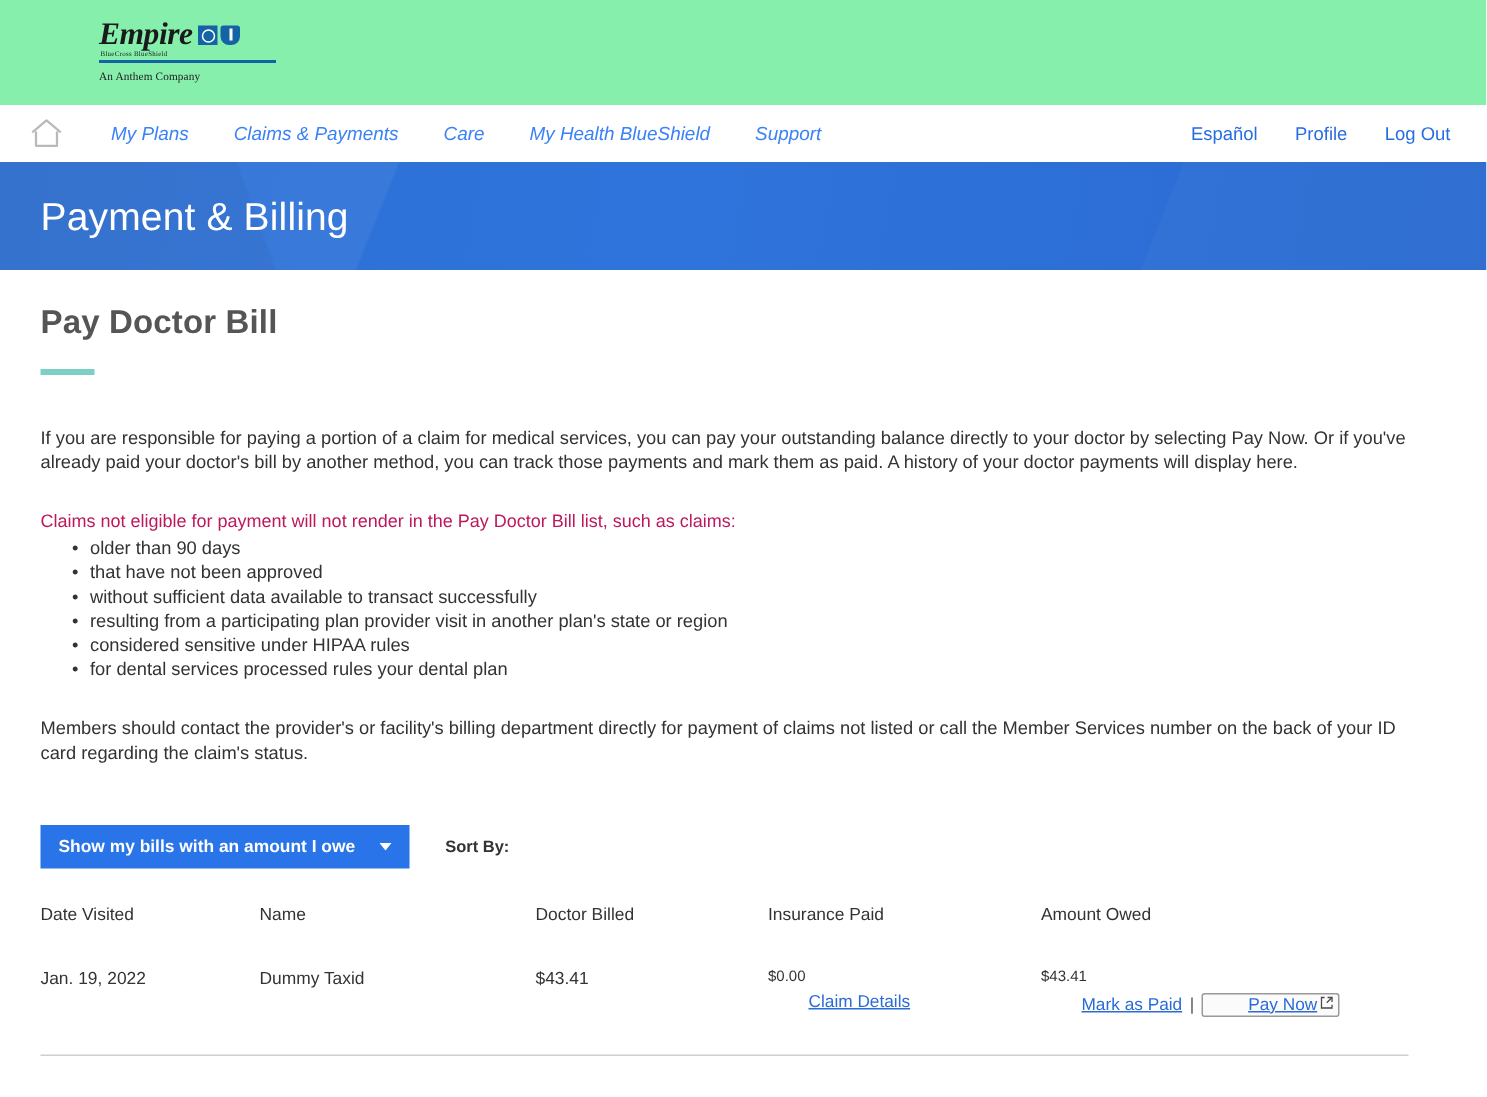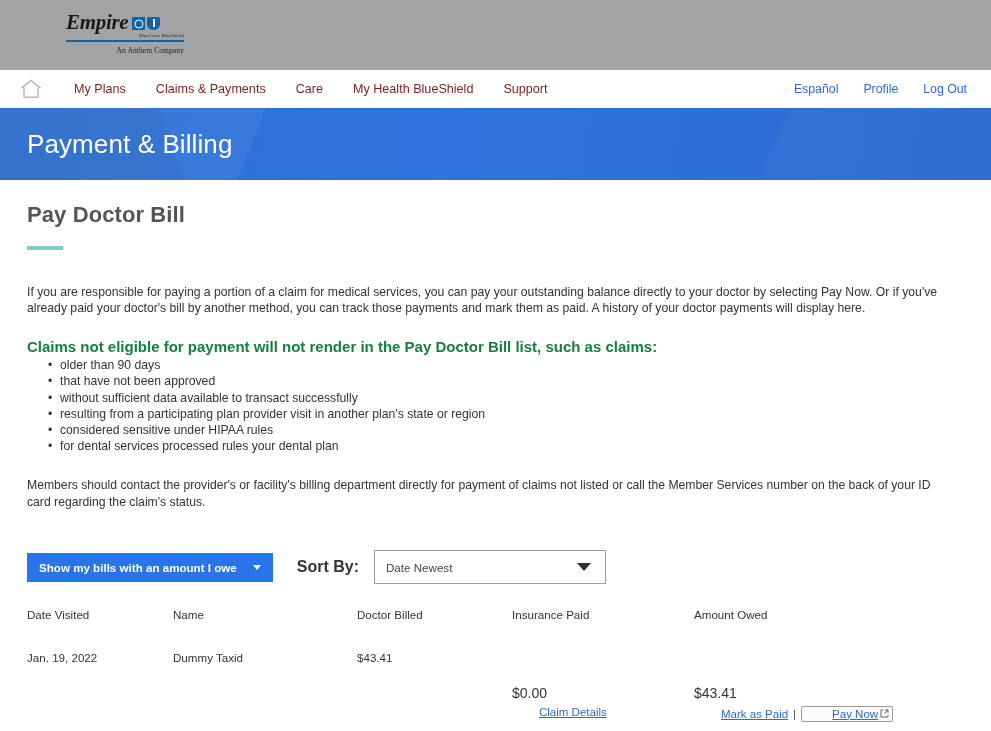--- a/index.html
+++ b/index.html
@@ -8,23 +8,22 @@
     height: 731px;
     background: #ffffff;
     font-family: "Liberation Sans", sans-serif;
     color: #333333;
     overflow: hidden;
   }
 
   
   .header {
     height: 70px;
-    background: #a3a3a3;
-    position: relative;
-    text-align: right;
+    background: #86efac;
+    position: relative;
   }
   .logo-wrap {
     position: absolute;
     left: 66px;
     top: 12px;
     width: 118px;
   }
   .logo-top {
     display: flex;
     align-items: flex-end;
@@ -93,24 +92,25 @@
     height: 38px;
     display: flex;
     align-items: center;
     padding: 0 24px 0 18px;
     position: relative;
   }
   .nav-left { display: flex; align-items: center; }
   .home-icon { width: 26px; height: 22px; display: block; }
   .nav-item {
     font-size: 12.6px;
-    color: #7f1d1d;
+    color: #3b82f6;
     margin-left: 30px;
     cursor: pointer;
     white-space: nowrap;
+    font-style: italic;
   }
   .nav-item:first-child { margin-left: 27px; }
   .nav-right {
     margin-left: auto;
     display: flex;
     align-items: flex-end;
     gap: 25px;
   }
   .nav-link-blue {
     font-size: 12.3px;
@@ -168,24 +168,24 @@
   }
   .para {
     font-size: 12.2px;
     line-height: 16.4px;
     color: #333333;
     margin-top: 34px;
     max-width: 915px;
   }
   .para.second { margin-top: 23px; }
   .bold-lead {
-    font-size: 15px;
+    font-size: 12px;
     line-height: 16.4px;
-    font-weight: 700;
-    color: #15803d;
+    font-weight: 400;
+    color: #be185d;
     margin-top: 22px;
   }
   .bullets {
     margin-top: 2px;
     padding-left: 33px;
     list-style: none;
   }
   .bullets li {
     font-size: 12.2px;
     line-height: 16.2px;
@@ -222,21 +222,21 @@
     min-width: 210px;
     justify-content: space-between;
   }
   .caret-sm {
     width: 0; height: 0;
     border-left: 4.5px solid transparent;
     border-right: 4.5px solid transparent;
     border-top: 5px solid #ffffff;
   }
   .sort-label {
-    font-size: 16px;
+    font-size: 11px;
     font-weight: 700;
     color: #333333;
     margin-left: 24px;
     margin-right: 15px;
     white-space: nowrap;
   }
   .select-box {
     width: 232px;
     height: 34px;
     border: 1px solid #9b9b9b;
@@ -272,21 +272,21 @@
   .c1 { width: 146px; }
   .c2 { width: 184px; }
   .c3 { width: 155px; }
   .c4 { width: 182px; }
   .c5 { flex: 1; }
   .tbl-head .col { color: #333333; }
   .tbl-row {
     margin-top: 30px;
     align-items: flex-start;
   }
-  .cell-amt { font-size: 14px; color: #333333; margin-top: 34px; }
+  .cell-amt { font-size: 10px; color: #333333; }
   .cell-links { margin-top: 5px; display: flex; align-items: center; }
   .link {
     font-size: 11.5px;
     color: #2b6cd4;
     text-decoration: underline;
     cursor: pointer;
     white-space: nowrap;
     margin-left: 27px;
   }
   .divider-pipe {
@@ -376,24 +376,20 @@
   <div class="para second">Members should contact the provider's or facility's billing department directly for payment of claims not listed or call the Member Services number on the back of your ID card regarding the claim's status.</div>
 
   <div class="controls">
     <button class="filter-btn">
       <span>Show my bills with an amount I owe</span>
       <span class="caret-sm"></span>
     </button>
 
     <span class="sort-label">Sort By:</span>
 
-    <div class="select-box">
-      <span class="select-value">Date Newest</span>
-      <span class="caret-lg"></span>
-    </div>
   </div>
 
   <div class="bill-table">
     <div class="tbl-head">
       <div class="col c1">Date Visited</div>
       <div class="col c2">Name</div>
       <div class="col c3">Doctor Billed</div>
       <div class="col c4">Insurance Paid</div>
       <div class="col c5">Amount Owed</div>
     </div>

